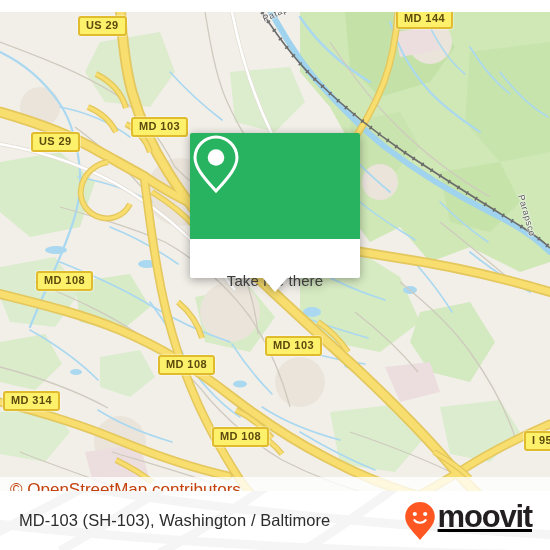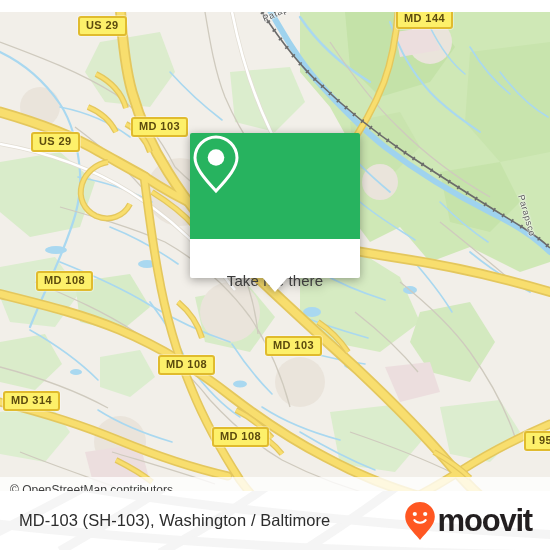--- a/index.html
+++ b/index.html
@@ -64,35 +64,35 @@
     border-top:15px solid #fff;
   }
 
   
   .attrib{
     position:absolute;left:0;top:465px;width:550px;height:26px;
     background:rgba(255,255,255,.78);
     display:flex;align-items:center;
     box-sizing:border-box;padding-left:10px;
   }
-  .attrib span{font-size:12px;color:#404040;}
+  .attrib span{font-size:17px;color:#c2410c;}
 
   
   .footer{
     position:absolute;left:0;top:491px;width:550px;height:59px;
     background:#ffffff;overflow:hidden;
   }
   .footer-wm{position:absolute;left:0;top:-200px;width:550px;height:260px;opacity:.45;}
   .footer-inner{
     position:relative;width:550px;height:59px;
     display:flex;align-items:center;justify-content:space-between;
     box-sizing:border-box;padding:0 18px 0 19px;
   }
   .footer-title{font-size:16.5px;color:#2d2d2d;letter-spacing:.05px;white-space:nowrap;}
-  .brand{display:flex;align-items:center;gap:1px;}
+  .brand{display:flex;align-items:flex-start;gap:1px;text-decoration:underline;}
   .brand-word{
     font-size:31px;color:#231f20;font-weight:bold;letter-spacing:-1.2px;
     line-height:31px;margin-left:1px;
   }
 </style>
 </head>
 <body>
 
 <div id="app">
 

